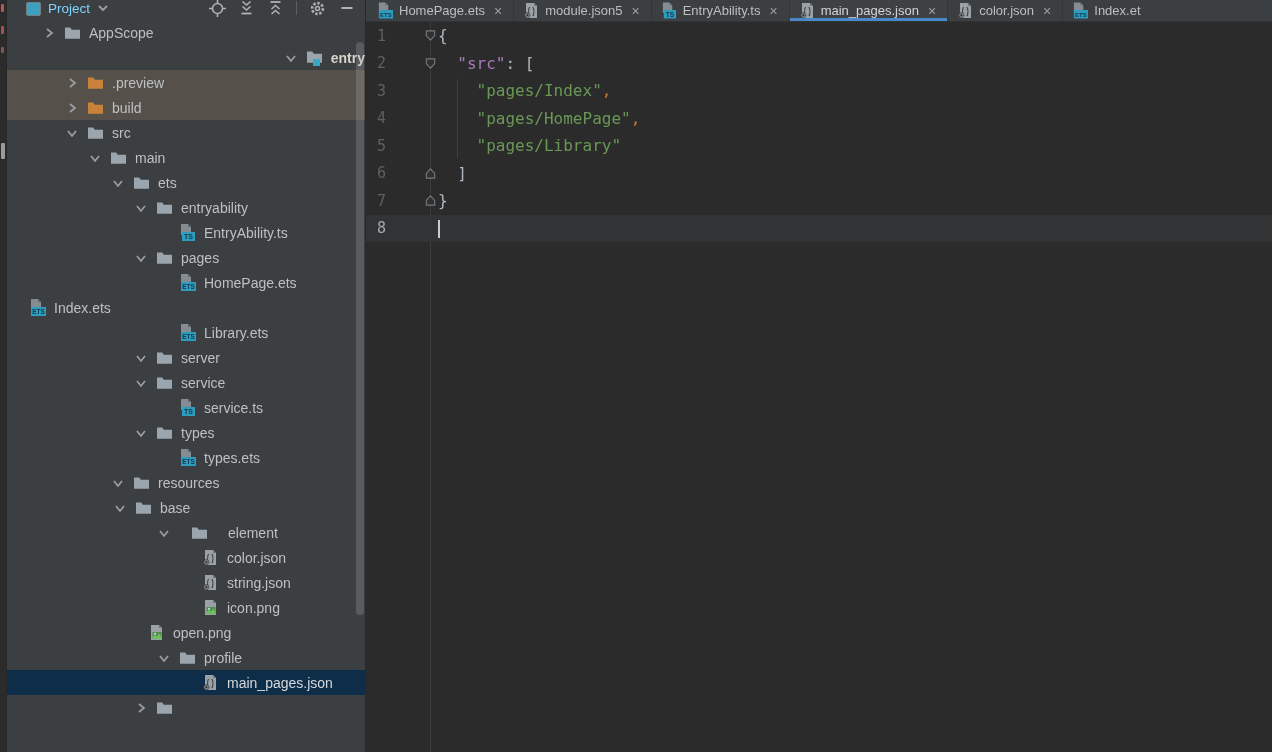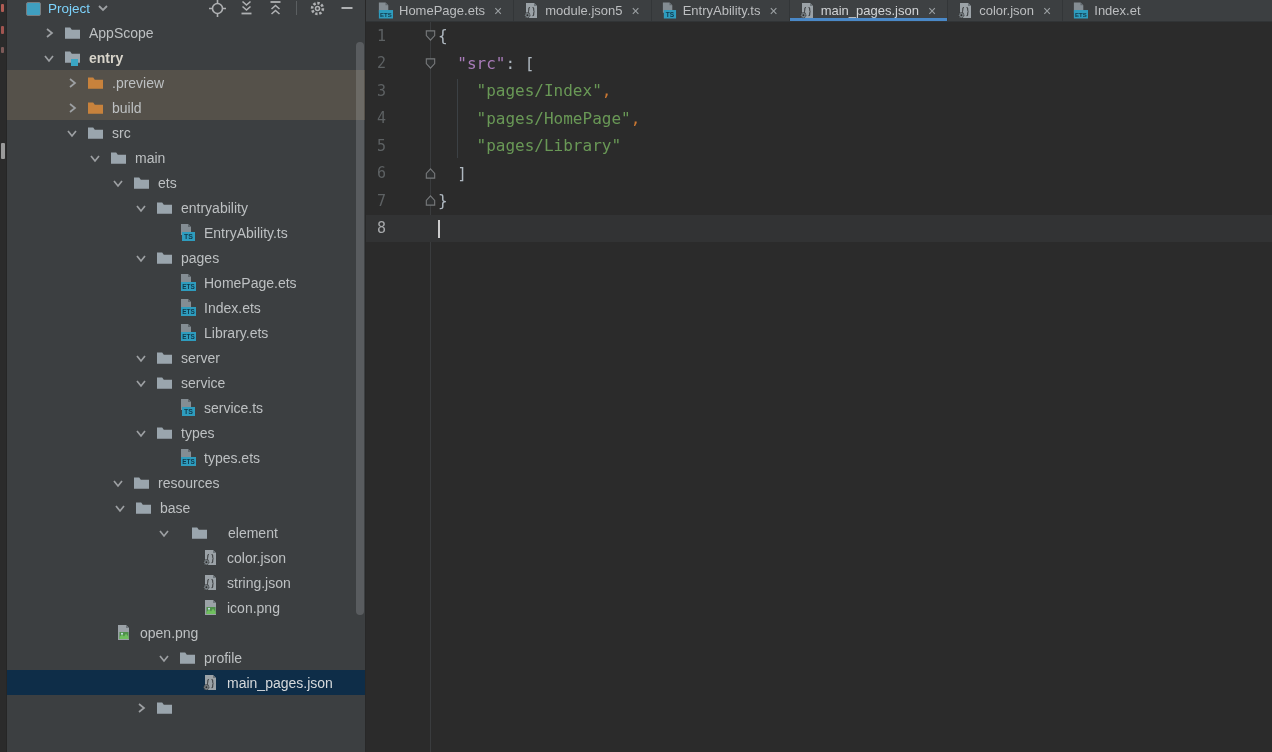--- a/index.html
+++ b/index.html
@@ -124,21 +124,21 @@
               <path d="M5 3l5 4-5 4" fill="none" stroke="#9da0a3" stroke-width="1.7"></path>
             </svg>
           </span>
           <span class="ticon">
             <svg width="17" height="15" viewBox="0 0 17 15">
               <path d="M1 2.5h5.2l1.6 2.2H16v9H1z" fill="#9aa5ad"></path>
             </svg>
           </span>
           <span class="tlabel">AppScope</span>
         </div>
-        <div class="trow" style="padding-left: 35px;">
+        <div class="trow" style="padding-left: 35px; justify-content: flex-end;">
           <span class="chev">
             <svg width="14" height="14" viewBox="0 0 14 14">
               <path d="M3 5l4 5 4-5" fill="none" stroke="#9da0a3" stroke-width="1.7"></path>
             </svg>
           </span>
           <span class="ticon">
             <svg width="18" height="16" viewBox="0 0 18 16">
               <path d="M1 1.5h5.2l1.6 2.2H16v9H1z" fill="#9aa5ad"></path>
               <rect x="7" y="9" width="7" height="7" fill="#3aa6c4"></rect>
             </svg>
@@ -253,21 +253,21 @@
           <span class="ticon">
             <svg width="17" height="17" viewBox="0 0 17 17">
               <path d="M2 0h7l3 3v8H2z" fill="#848d93"></path>
               <path d="M9 0l3 3H9z" fill="#5f676c"></path>
               <rect x="2" y="8" width="15" height="9" fill="#2e9cbe"></rect>
               <text x="9.5" y="15" font-size="6.4" font-family="Liberation Sans,sans-serif" font-weight="bold" fill="#10384a" text-anchor="middle">ETS</text>
             </svg>
           </span>
           <span class="tlabel">HomePage.ets</span>
         </div>
-        <div class="trow" style="padding-left: 150px;">
+        <div class="trow" style="">
           <span class="chev"></span>
           <span class="ticon">
             <svg width="17" height="17" viewBox="0 0 17 17">
               <path d="M2 0h7l3 3v8H2z" fill="#848d93"></path>
               <path d="M9 0l3 3H9z" fill="#5f676c"></path>
               <rect x="2" y="8" width="15" height="9" fill="#2e9cbe"></rect>
               <text x="9.5" y="15" font-size="6.4" font-family="Liberation Sans,sans-serif" font-weight="bold" fill="#10384a" text-anchor="middle">ETS</text>
             </svg>
           </span>
           <span class="tlabel">Index.ets</span>
@@ -420,21 +420,21 @@
             <svg width="16" height="17" viewBox="0 0 16 17">
               <path d="M3 1h8l3 3v12H3z" fill="#9ba2a7"></path>
               <path d="M11 1l3 3h-3z" fill="#6e767b"></path>
               <rect x="4.5" y="8" width="9" height="7" fill="#4e8f4a"></rect>
               <path d="M4.5 13l2.5-2.5 2 2 2-3 2.5 3.5v2h-9z" fill="#6fbf5e"></path>
               <circle cx="7" cy="9.7" r="1" fill="#cfe3f2"></circle>
             </svg>
           </span>
           <span class="tlabel">icon.png</span>
         </div>
-        <div class="trow" style="padding-left: 86px;">
+        <div class="trow" style="padding-left: 119px;">
           <span class="chev"></span>
           <span class="ticon">
             <svg width="16" height="17" viewBox="0 0 16 17">
               <path d="M3 1h8l3 3v12H3z" fill="#9ba2a7"></path>
               <path d="M11 1l3 3h-3z" fill="#6e767b"></path>
               <rect x="4.5" y="8" width="9" height="7" fill="#4e8f4a"></rect>
               <path d="M4.5 13l2.5-2.5 2 2 2-3 2.5 3.5v2h-9z" fill="#6fbf5e"></path>
               <circle cx="7" cy="9.7" r="1" fill="#cfe3f2"></circle>
             </svg>
           </span>

